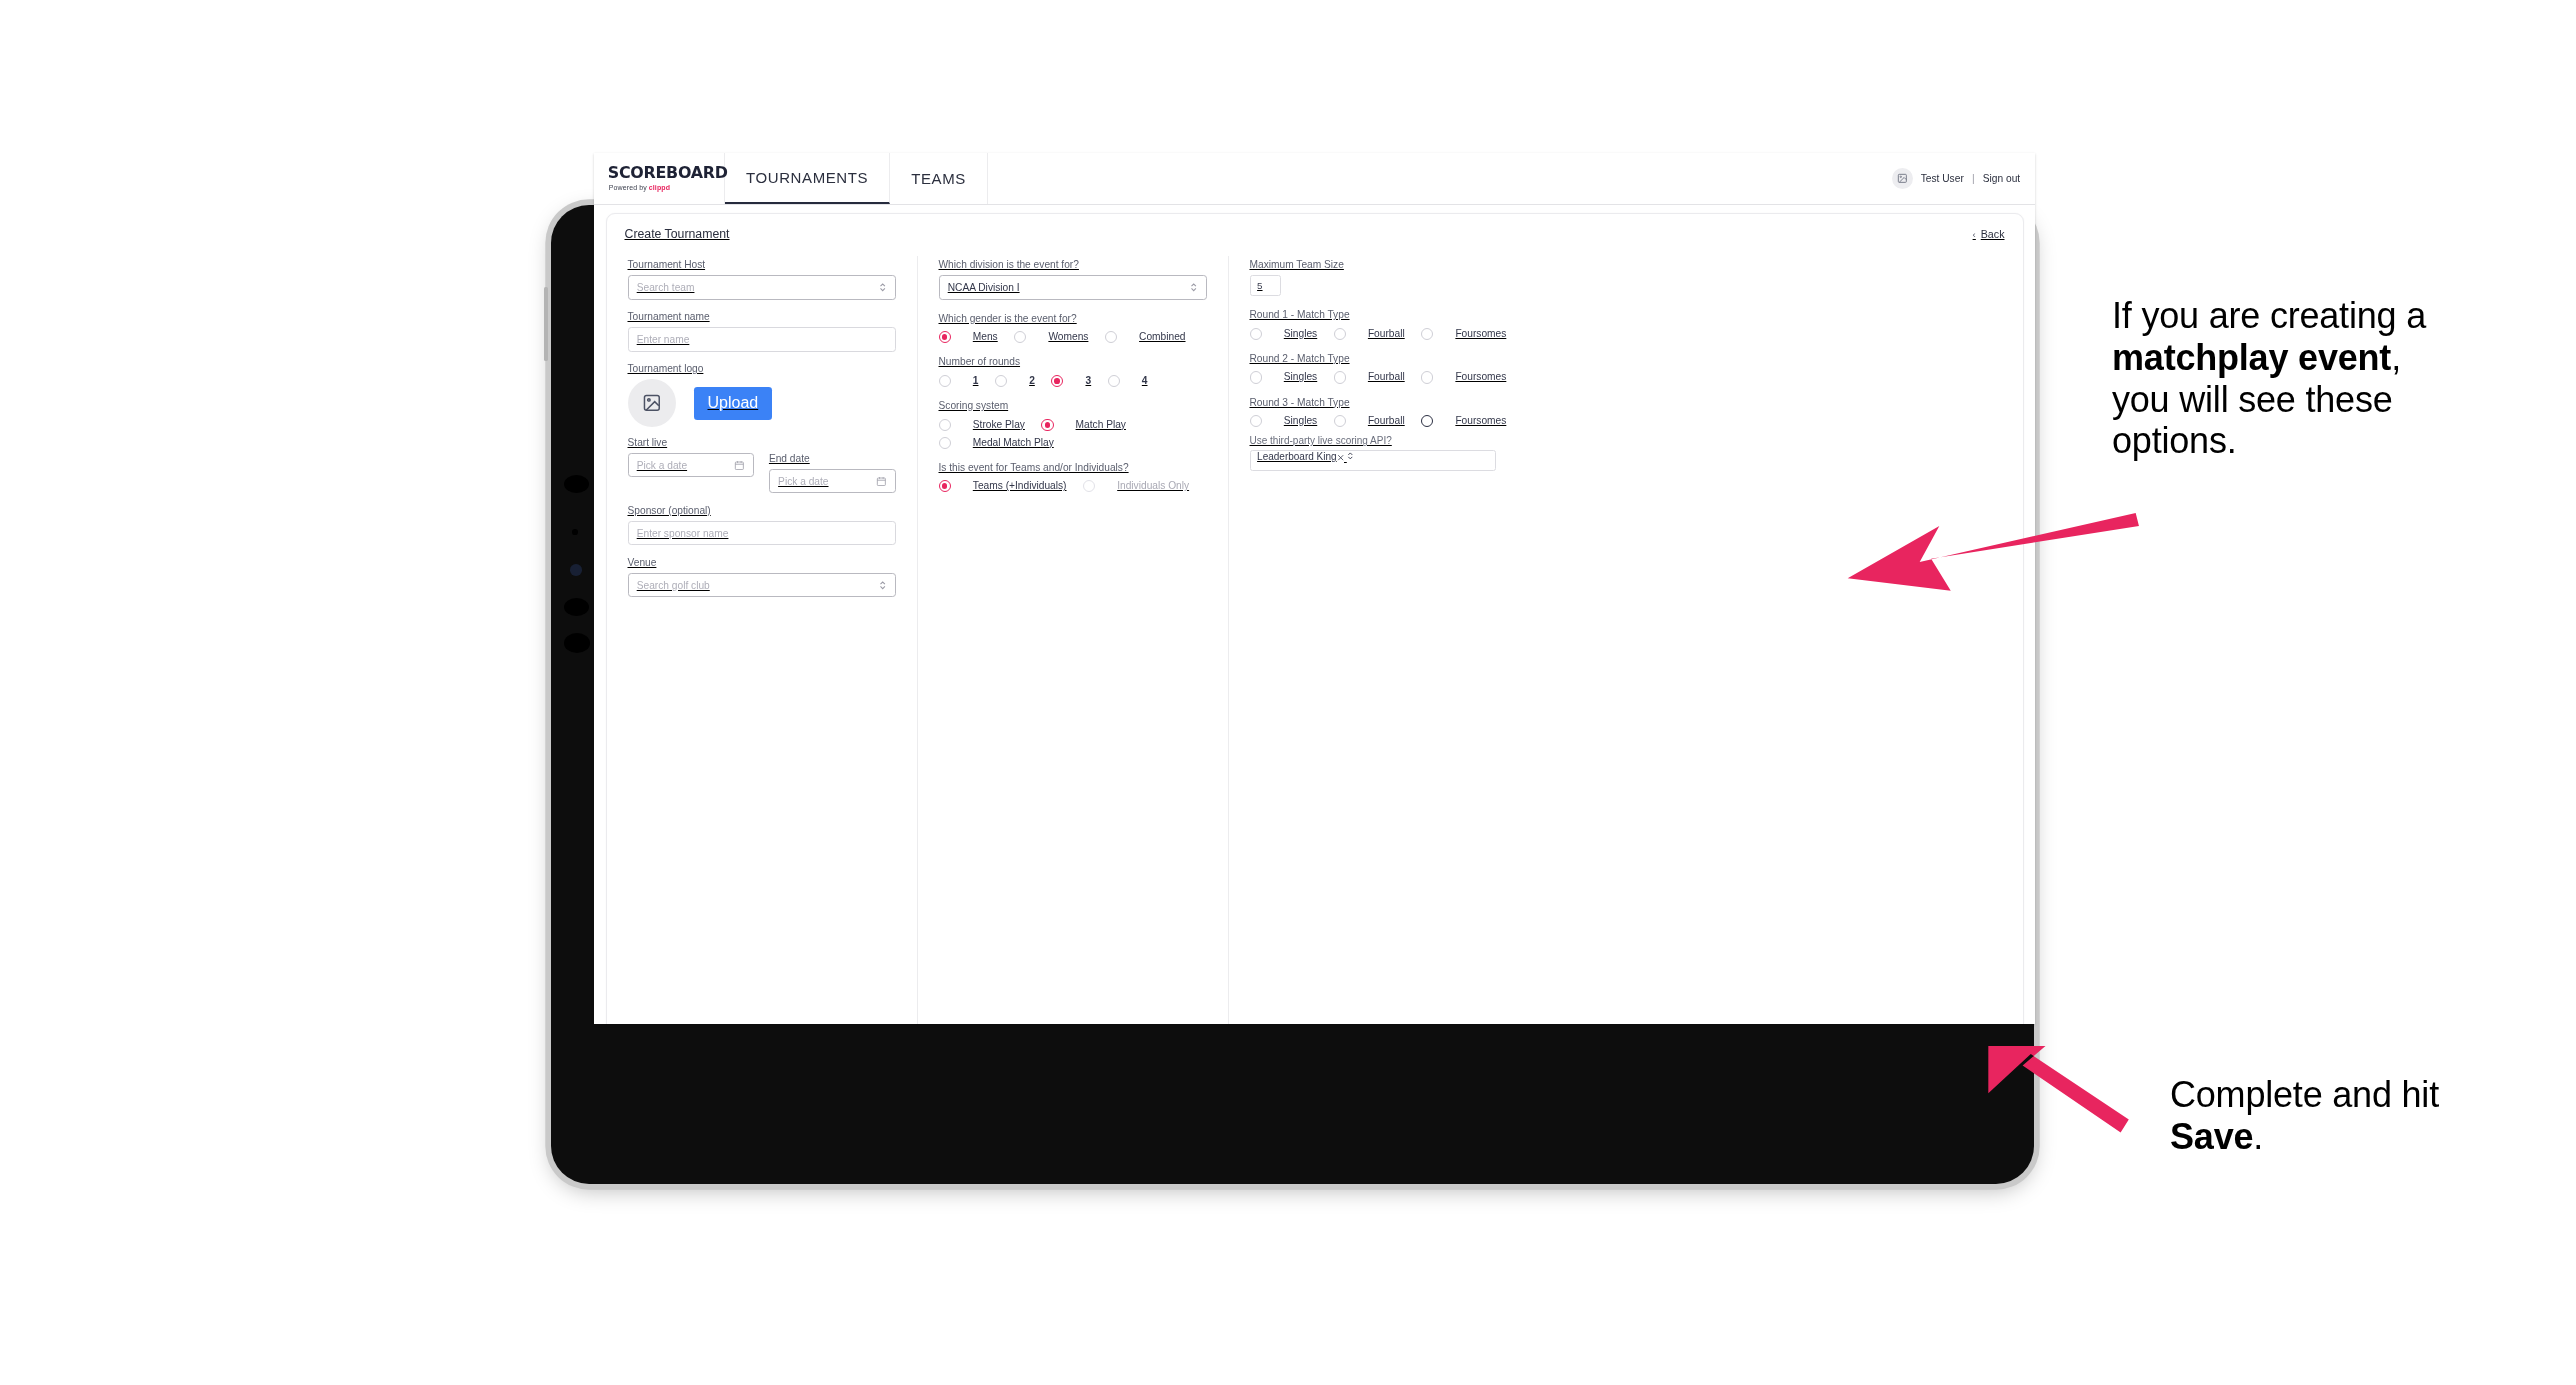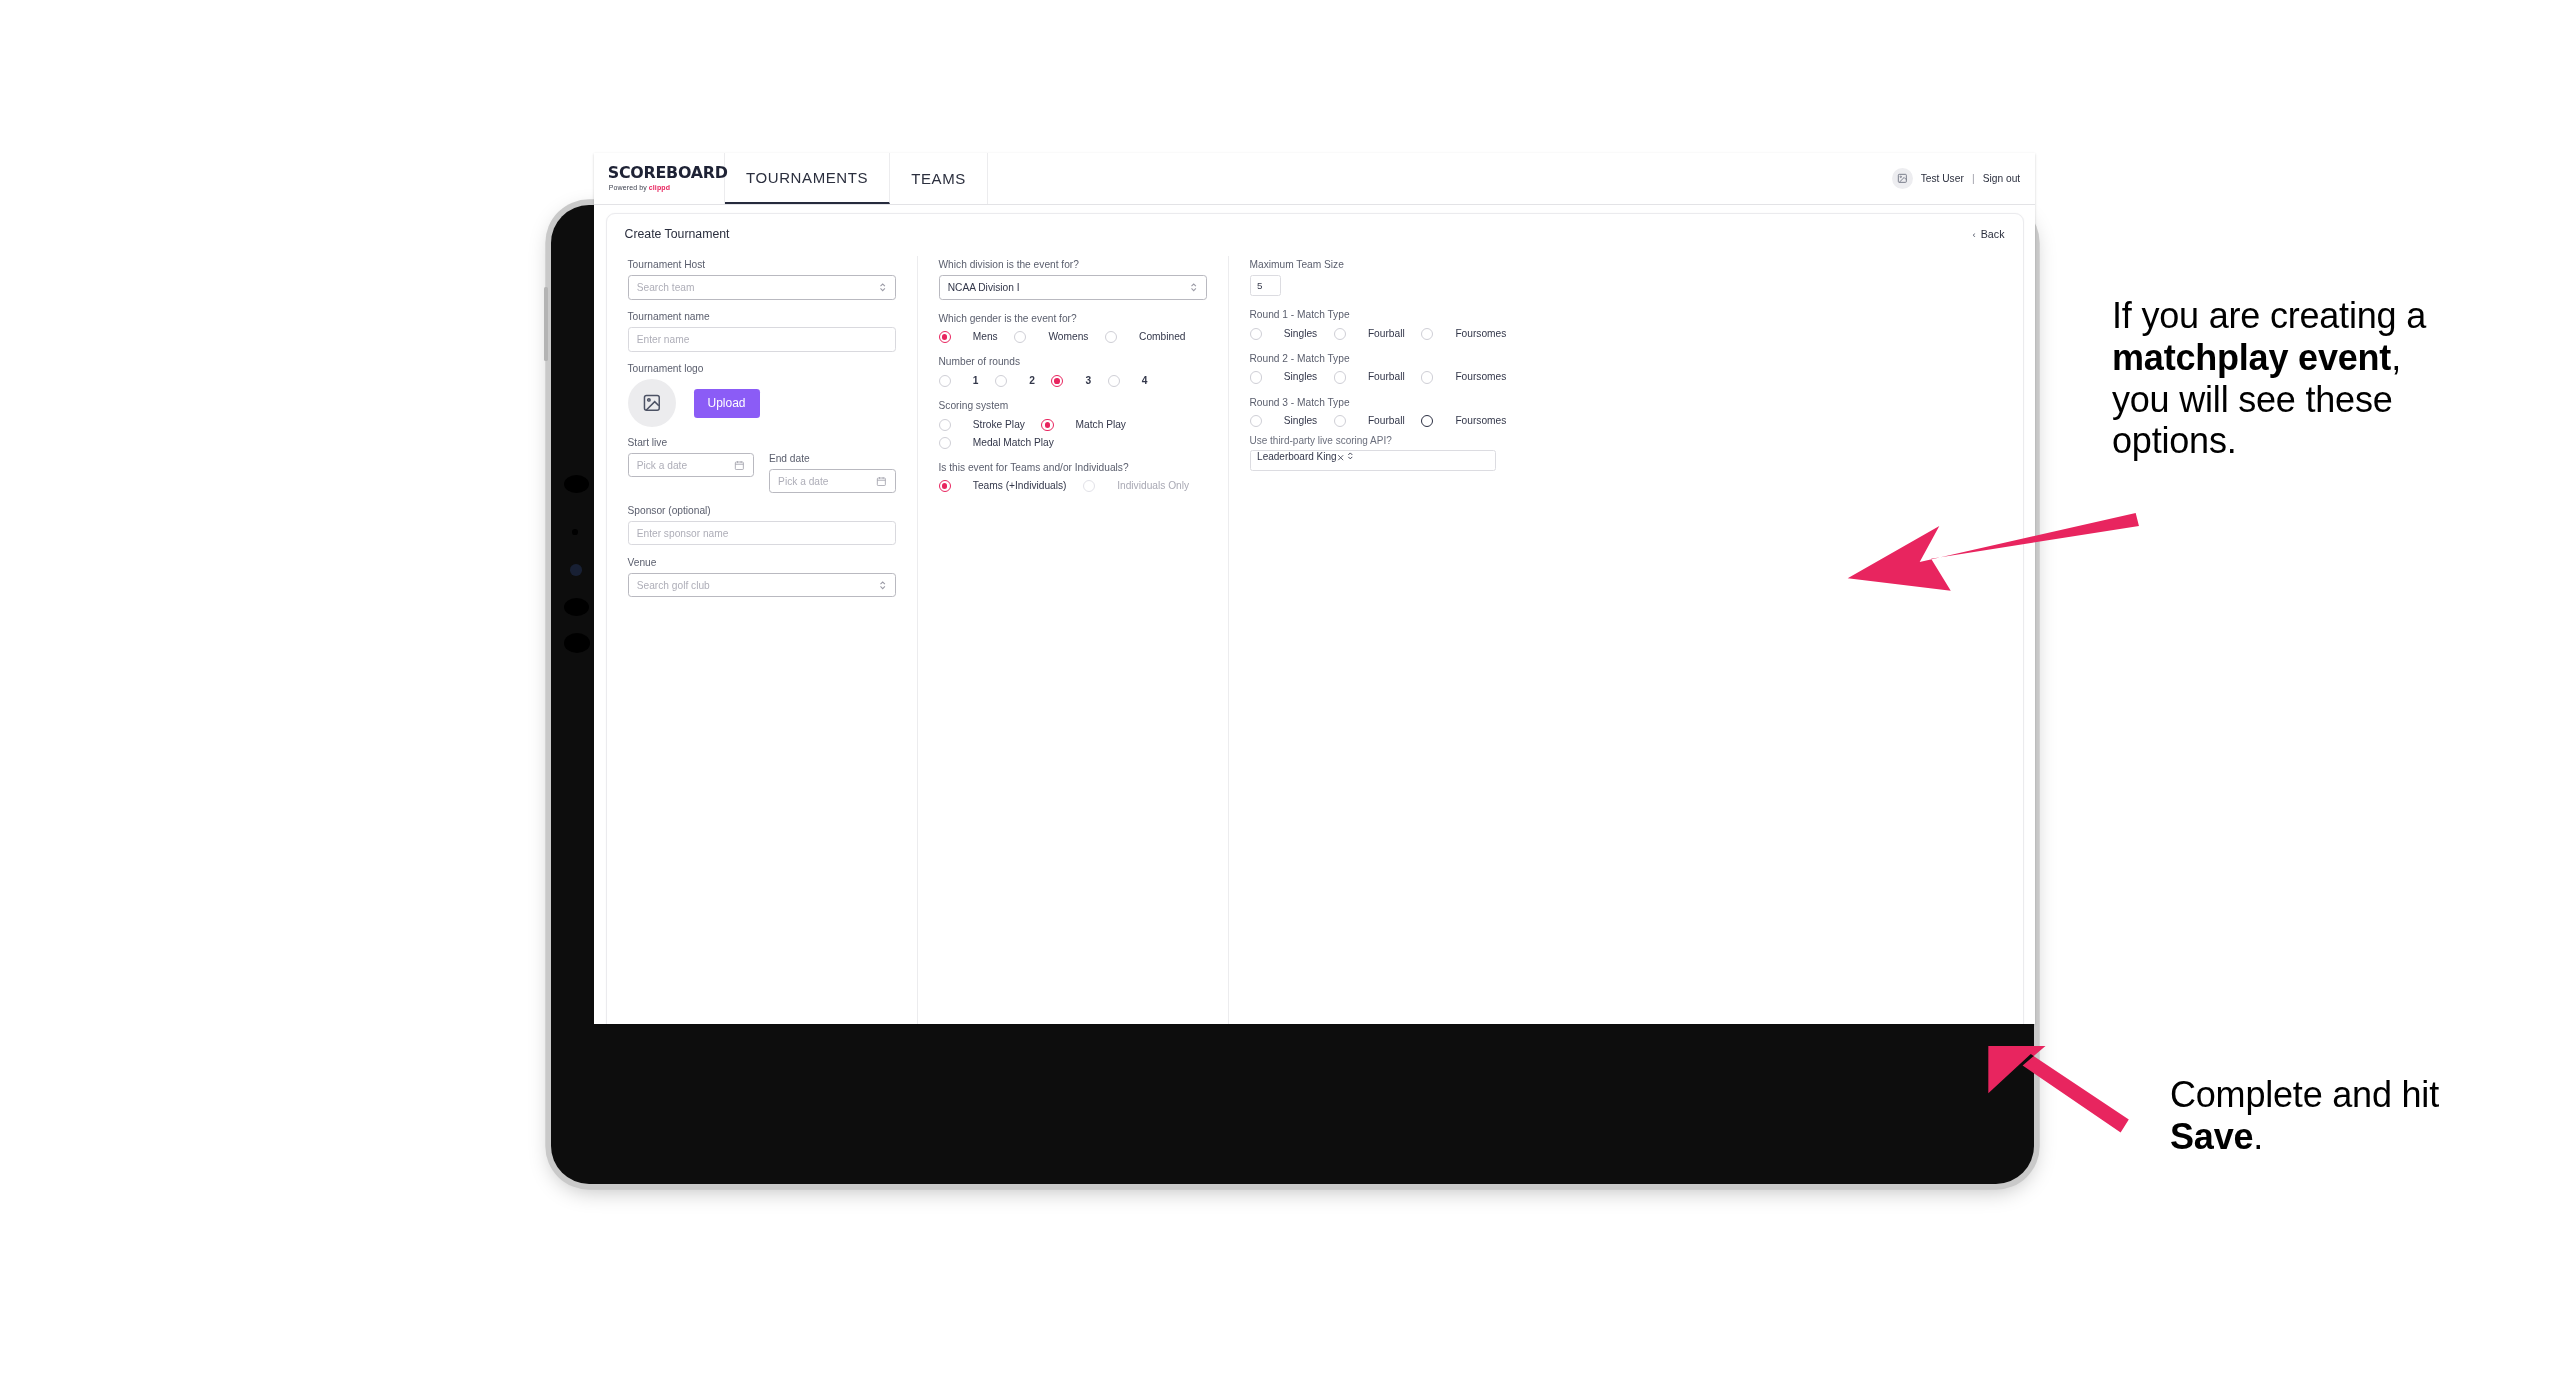--- a/index.html
+++ b/index.html
@@ -40,21 +40,21 @@
   .navtab.active{border-bottom:2.5px solid #262b3d;}
   .nav-right{margin-left:auto;display:flex;align-items:center;padding-right:14.8px;gap:8.2px;}
   .avatar{width:21px;height:21px;border-radius:50%;background:#ededf0;
           display:flex;align-items:center;justify-content:center;}
   .nav-user{font-size:10.2px;color:#2b2f3e;}
   .nav-sep{font-size:10.2px;color:#9a9aa5;}
   .nav-signout{font-size:10.2px;color:#2b2f3e;cursor:pointer;}
   
   .card{margin:8.2px 11.5px 0 11.5px;background:#fff;border:0.8px solid #ebebee;
         border-radius:9px;box-shadow:0 0.8px 1.6px rgba(0,0,0,.05);
-        height:820px;box-sizing:border-box;display:flex;flex-direction:column;}
+        height:820px;box-sizing:border-box;display:flex;flex-direction:column;text-decoration:underline;}
   .card-head{display:flex;align-items:center;padding:13px 18px 6.6px 18px;}
   .card-title{font-size:12.3px;color:#2b2f3e;}
   .back-link{margin-left:auto;display:flex;align-items:center;gap:4.9px;
              font-size:10.7px;color:#2b2f3e;cursor:pointer;}
   .chev{font-size:9.8px;color:#55596a;}
   .card-body{display:flex;flex:1;padding:8.2px 0 0 0;}
   .col{padding:0 21px;box-sizing:border-box;}
   .col1{width:311px;border-right:0.8px solid #ececee;}
   .col2{width:311px;border-right:0.8px solid #ececee;}
   .col3{width:328px;}
@@ -67,21 +67,21 @@
        display:flex;align-items:center;padding:0 8.2px;box-sizing:border-box;
        font-size:10.2px;color:#aeaeb8;position:relative;}
   .inp.filled{color:#33374a;}
   .inp .endicon{margin-left:auto;display:flex;align-items:center;gap:6.6px;color:#9b9ba6;}
   .inp.light{border-color:#d9d9de;}
   .row2{display:flex;gap:14.8px;}
   .row2 .f{flex:1;}
   .logo-row{display:flex;align-items:center;gap:18px;margin-top:4.9px;}
   .logo-circle{width:48px;height:48px;border-radius:50%;background:#ececee;
                display:flex;align-items:center;justify-content:center;}
-  .btn-dark{background:#8b5cf6;color:#fff;font-size:12px;border:none;
+  .btn-dark{background:#3b82f6;color:#fff;font-size:16px;border:none;
             border-radius:3.3px;padding:7.4px 14px;cursor:pointer;
             font-family:inherit;}
   
   .radio-row{display:flex;align-items:center;gap:5.7px;margin-top:7.4px;flex-wrap:wrap;}
   .ropt{display:flex;align-items:flex-start;gap:22px;margin-right:10.7px;cursor:pointer;}
   .rdot{width:12.3px;height:12.3px;border-radius:50%;border:1.3px solid #cfcfd6;
         box-sizing:border-box;display:flex;align-items:center;justify-content:center;
         flex:0 0 auto;}
   .rdot.on{border-color:#e8255f;}
   .rdot.on::after{content:"";width:5.7px;height:5.7px;border-radius:50%;background:#e8255f;}

